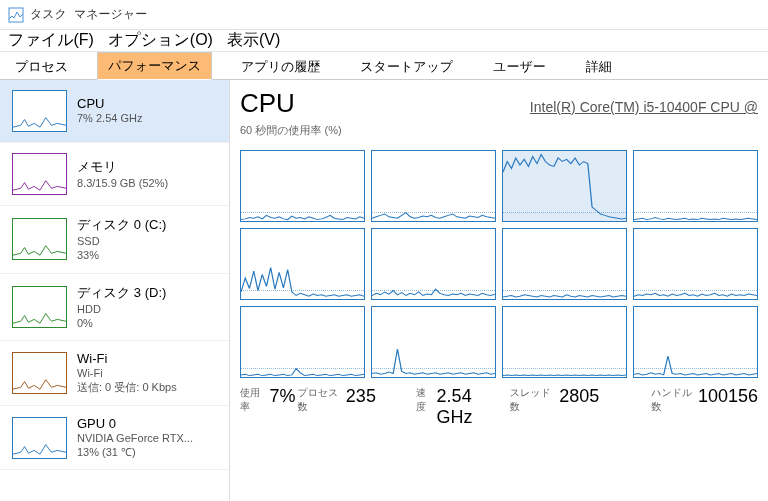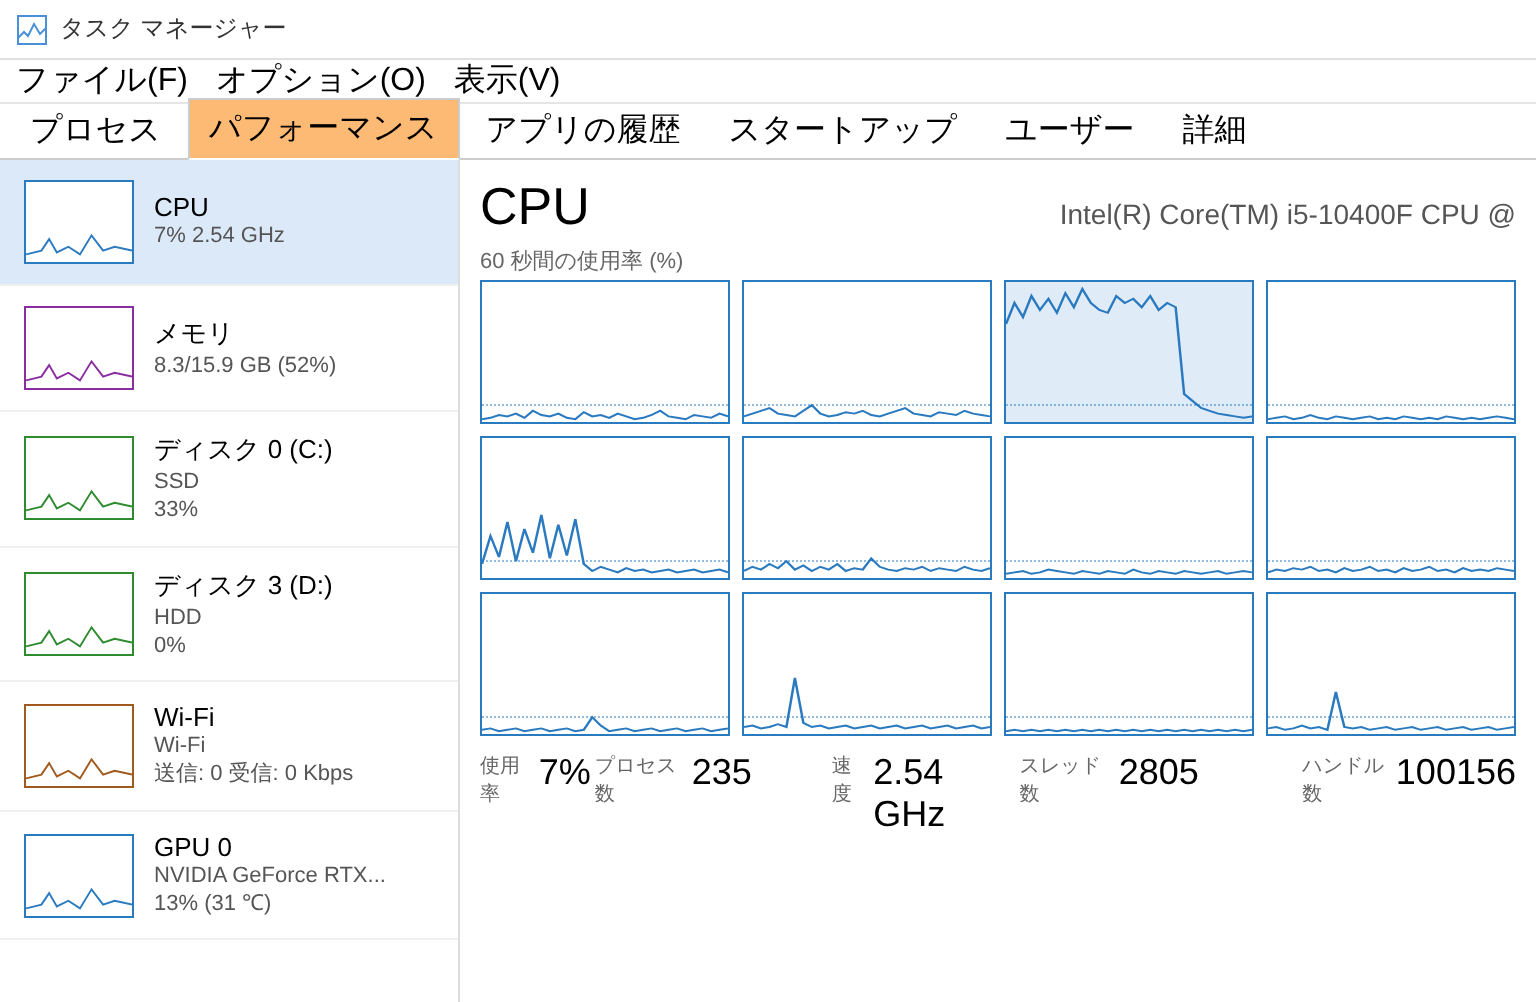--- a/index.html
+++ b/index.html
@@ -14,41 +14,41 @@
   }
   
   .titlebar {
     height: 30px;
     display: flex;
     align-items: center;
     padding: 0 8px;
     border-bottom: 1px solid #e0e0e0;
   }
   .titlebar .icon { width:16px; height:16px; margin-right:6px; }
-  .titlebar .title { font-size: 12px; color:#333; }
+  .titlebar .title { font-size: 12px; color:#333;font-family:Liberation Mono, monospace; }
   
   .menubar {
     height: 22px;
     display:flex;
     align-items:center;
     gap:14px;
     padding: 0 8px;
     border-bottom: 1px solid #e5e5e5;
     font-size:16px;
   }
   .menubar span { cursor:default; }
   
   .tabs {
     height:28px;
     display:flex;
     align-items:flex-end;
     padding: 0 4px;
     border-bottom: 1px solid #ccc;
-    font-size:16px;
-    gap:2px;
+    font-size:13px;
+    gap:18px;
     background:#fff;
   }
   .tab {
     padding: 4px 10px;
     border:1px solid transparent;
     border-bottom:none;
     position:relative;
     top:1px;
     cursor:default;
   }
@@ -96,22 +96,22 @@
     padding:8px 10px;
     overflow:hidden;
   }
   .detail-head {
     display:flex;
     justify-content:space-between;
     align-items:baseline;
     margin-bottom:4px;
   }
   .detail-head h1 { font-size:26px; font-weight:400; }
-  .detail-head .cpu-name { font-size:14px; color:#555; white-space:nowrap; overflow:hidden; }
-  .hist-label { font-size:11px; color:#666; margin-bottom:2px; }
+  .detail-head .cpu-name { font-size:14px; color:#555; white-space:nowrap; overflow:hidden;text-decoration:underline; }
+  .hist-label { font-size:11px; color:#666; margin-bottom:12px; }
   .core-grid {
     display:grid;
     grid-template-columns: repeat(4, 1fr);
     grid-auto-rows: 72px;
     gap:6px;
     margin-bottom:8px;
   }
   .core {
     border:1px solid #2a7ac0;
     position:relative;

